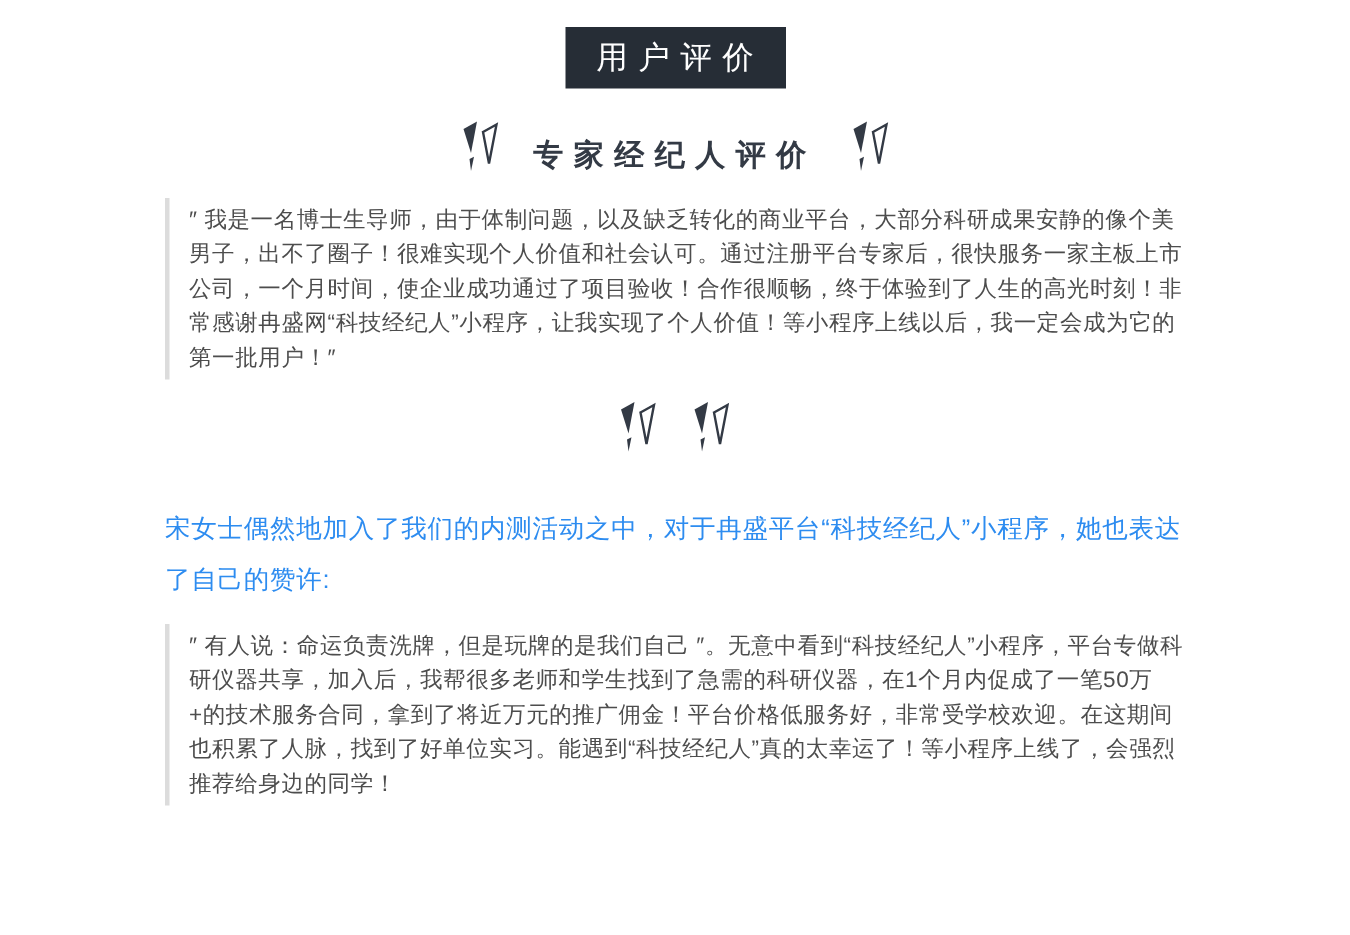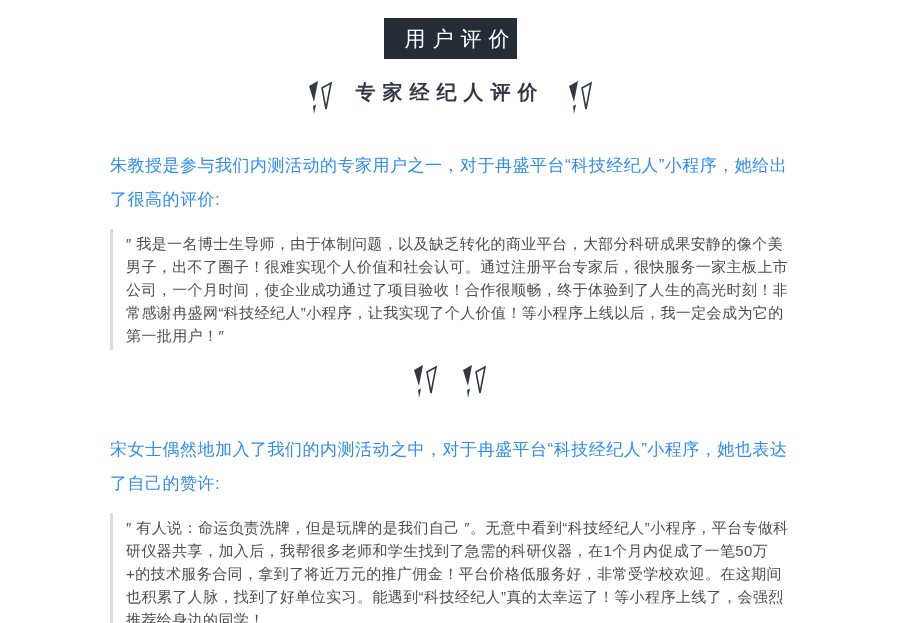--- a/index.html
+++ b/index.html
@@ -19,40 +19,41 @@
   .banner-wrap {
     text-align: center;
     padding-top: 18px;
   }
   .banner {
     display: inline-block;
     background: #262d36;
     color: #ffffff;
     font-size: 21px;
     letter-spacing: 7px;
-    padding: 9px 0 9px 21px; 
+    padding: 9px 14px 9px 21px; 
     line-height: 1.1;
   }
   .content {
     width: 680px;
     margin: 0 auto;
   }
   .heading-row {
     display: flex;
     justify-content: center;
     align-items: flex-start;
     gap: 22px;
     margin-top: 21px;
     height: 40px;
   }
   .heading-row h2 {
     font-size: 20px;
     font-weight: 600;
     color: #333a45;
     letter-spacing: 7px;
+    margin-top: 12px;
     line-height: 1.2;
   }
   .quote-deco {
     flex: 0 0 auto;
     margin-top: 0;
   }
   .intro {
     margin-top: 29px;
     font-size: 17px;
     line-height: 34px;
@@ -90,21 +91,20 @@
           <polygon points="6,26 9,24.5 7,34" fill="#333a45"></polygon>
           <polygon points="15,8 24,3 19,29" fill="none" stroke="#333a45" stroke-width="1.6"></polygon>
         </svg>
         <h2>专家经纪人评价</h2>
         <svg class="quote-deco" width="27" height="36" viewBox="0 0 27 36" aria-hidden="true">
           <polygon points="2,6 11,1 7,22" fill="#333a45"></polygon>
           <polygon points="6,26 9,24.5 7,34" fill="#333a45"></polygon>
           <polygon points="15,8 24,3 19,29" fill="none" stroke="#333a45" stroke-width="1.6"></polygon>
         </svg>
       </div>
-      <p class="intro">朱教授是参与我们内测活动的专家用户之一，对于冉盛平台“科技经纪人”小程序，她给出了很高的评价:</p>
       <blockquote class="quote-block">″ 我是一名博士生导师，由于体制问题，以及缺乏转化的商业平台，大部分科研成果安静的像个美男子，出不了圈子！很难实现个人价值和社会认可。通过注册平台专家后，很快服务一家主板上市公司，一个月时间，使企业成功通过了项目验收！合作很顺畅，终于体验到了人生的高光时刻！非常感谢冉盛网“科技经纪人”小程序，让我实现了个人价值！等小程序上线以后，我一定会成为它的第一批用户！″</blockquote>
     </div>
 
     <div class="section section-2">
       <div class="heading-row">
         <svg class="quote-deco" width="27" height="36" viewBox="0 0 27 36" aria-hidden="true">
           <polygon points="2,6 11,1 7,22" fill="#333a45"></polygon>
           <polygon points="6,26 9,24.5 7,34" fill="#333a45"></polygon>
           <polygon points="15,8 24,3 19,29" fill="none" stroke="#333a45" stroke-width="1.6"></polygon>
         </svg>

